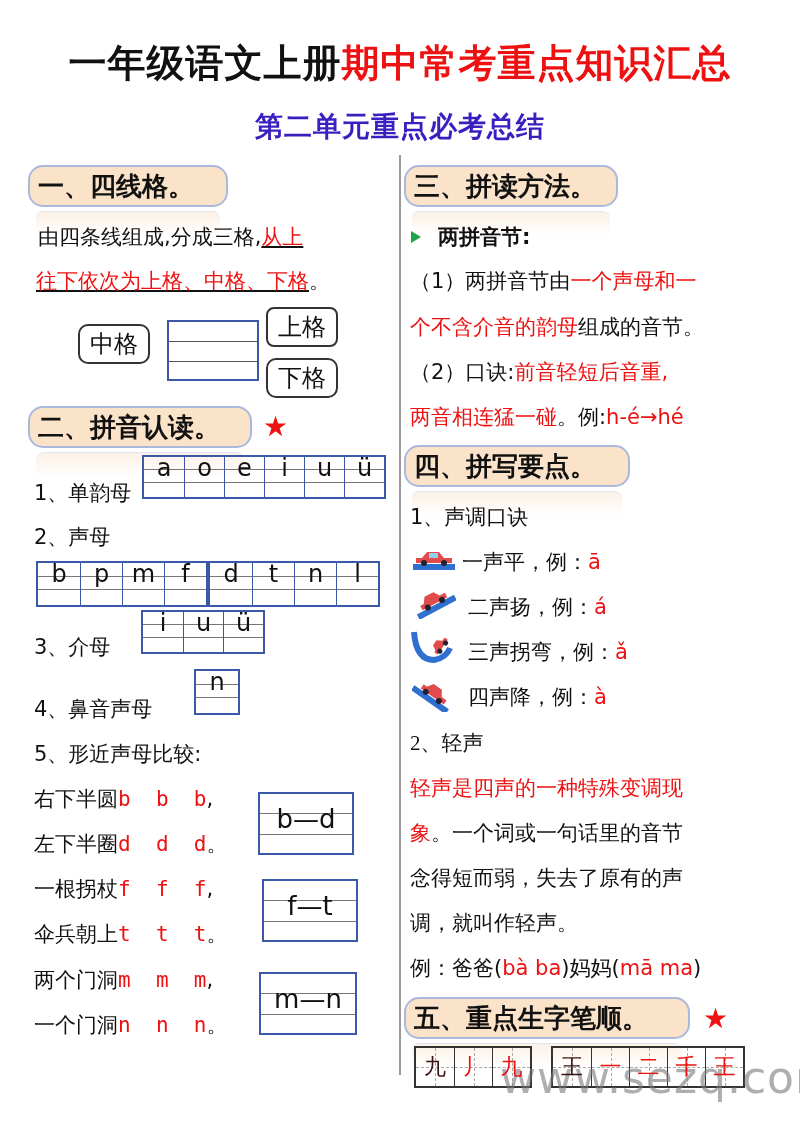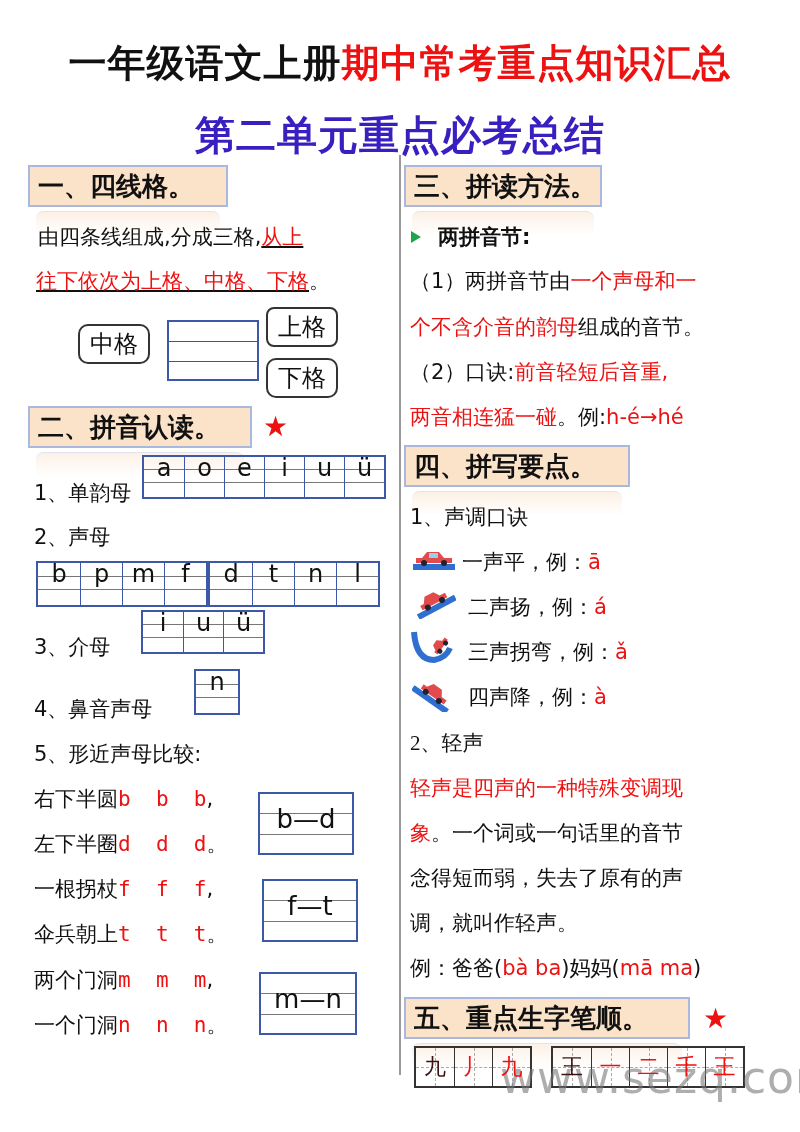--- a/index.html
+++ b/index.html
@@ -1,23 +1,23 @@
 <!DOCTYPE html>
 <html><head>
 <meta charset="utf-8">
 <style>
   * { box-sizing: border-box; margin: 0; padding: 0; }
   body { width: 800px; height: 1132px; background: #ffffff; position: relative; overflow: hidden;
          font-family: "DejaVu Sans", "Liberation Sans", sans-serif; color: #111; }
   .abs { position: absolute; }
   .title { top: 38px; left: 0; width: 800px; text-align: center; font-size: 38px; font-weight: bold; letter-spacing: 1px; white-space: nowrap; }
   .title .red { color: #ee1111; }
-  .subtitle { top: 108px; left: 0; width: 800px; text-align: center; font-size: 40px; font-weight: bold; color: #3a1fc0; letter-spacing: 1px; }
+  .subtitle { top: 108px; left: 0; width: 800px; text-align: center; font-size: 28px; font-weight: bold; color: #3a1fc0; letter-spacing: 1px; }
   .divider { left: 399px; top: 155px; width: 2px; height: 920px; background: #9a9a9a; }
-  .sec-head { height: 42px; background: #fbe3c9; border: 2px solid #a9b8dc; border-radius: 0;
+  .sec-head { height: 42px; background: #fbe3c9; border: 2px solid #a9b8dc; border-radius: 15px;
               font-size: 26px; font-weight: bold; line-height: 38px; padding-left: 8px; color: #111; white-space: nowrap; }
   .sec-head::after { content: ""; position: absolute; left: 6px; right: 6px; top: 44px; height: 24px;
               background: linear-gradient(#fdf1e6, rgba(255,255,255,0)); border-radius: 8px 8px 0 0; border-top: 1px solid #dfe4f0; }
   .star { color: #ee1111; font-size: 28px; }
   .txt { font-size: 21px; line-height: 30px; white-space: nowrap; }
   .red { color: #ee1111; }
   .u { text-decoration: underline; text-decoration-color: #111; font-family: Liberation Serif, serif; }
   .grid { display: flex; border: 2px solid #3b59a8; background:
            linear-gradient(to bottom, transparent 30%, #777 30%, #777 calc(30% + 1px), transparent calc(30% + 1px), transparent 63%, #777 63%, #777 calc(63% + 1px), transparent calc(63% + 1px)); }
   .grid .cell { border-left: 1px solid #3b59a8; font-family: "DejaVu Sans", sans-serif; font-size: 24px; text-align: center; line-height: 22px; color: #111; }
@@ -117,21 +117,21 @@
   <div class="ln" style="top:19px;"></div>
     <div class="ln" style="top:40px;"></div>
   <div class="word" style="top:8px;">f—t</div>
 </div>
 <div class="abs cmp-box" style="left:259px;top:972px;width:98px;height:63px;">
   <div class="ln" style="top:19px;"></div>
     <div class="ln" style="top:40px;"></div>
   <div class="word" style="top:8px;">m—n</div>
 </div>
 
-<div class="abs sec-head" style="left:404px;top:165px;width:198px;"><span>三、拼读方法。</span></div>
+<div class="abs sec-head" style="left:404px;top:165px;width:214px;"><span>三、拼读方法。</span></div>
 <div class="abs tri" style="left:411px;top:231px;"></div>
 <div class="abs txt" style="left:438px;top:222px;font-weight:bold;text-align:right;">两拼音节:</div>
 <div class="abs txt" style="left:410px;top:266px;"><span>（1）两拼音节由</span><span class="red">一个声母和一</span></div>
 <div class="abs txt" style="left:410px;top:312px;"><span class="red">个不含介音的韵母</span><span>组成的音节。</span></div>
 <div class="abs txt" style="left:410px;top:357px;"><span>（2）口诀:</span><span class="red">前音轻短后音重,</span></div>
 <div class="abs txt" style="left:410px;top:402px;"><span class="red">两音相连猛一碰</span><span>。例:</span><span class="red">h-é→hé</span></div>
 
 <div class="abs sec-head" style="left:404px;top:445px;width:226px;"><span>四、拼写要点。</span></div>
 <div class="abs txt" style="left:410px;top:502px;">1、声调口诀</div>
 

